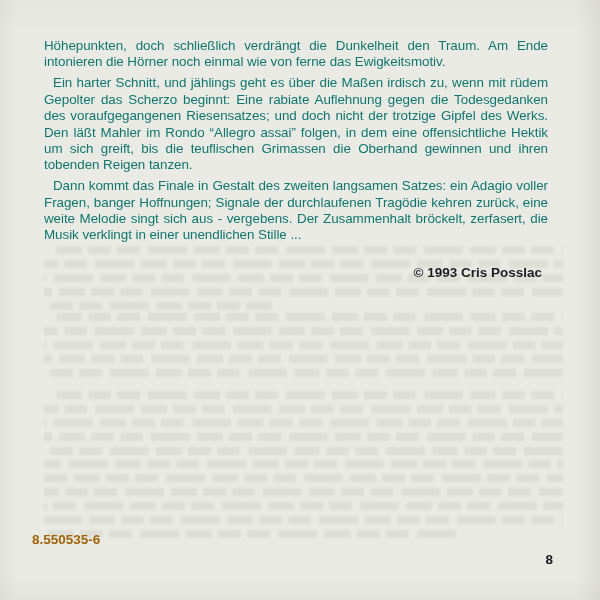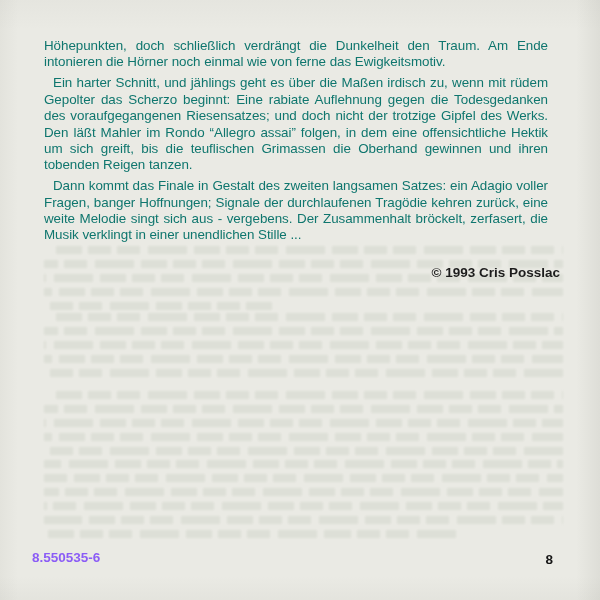--- a/index.html
+++ b/index.html
@@ -42,21 +42,21 @@
   .body-text p {
     margin: 0 0 4.5px 0;
   }
   .body-text p.indent {
     text-indent: 9px;
   }
 
   .credit {
     position: absolute;
     top: 265px;
-    right: 40px;
+    right: 58px;
     color: #1d1d1d;
     font-size: 13.5px;
     font-weight: bold;
     z-index: 3;
   }
 
   
   .showthrough {
     position: absolute;
     left: 44px;
@@ -78,22 +78,22 @@
     background-image: repeating-linear-gradient(90deg,
       #cdd2c6 0 26px, rgba(0,0,0,0) 26px 32px,
       #cdd2c6 32px 55px, rgba(0,0,0,0) 55px 61px,
       #cdd2c6 61px 84px, rgba(0,0,0,0) 84px 92px,
       #cdd2c6 92px 131px, rgba(0,0,0,0) 131px 138px);
   }
 
   .footer-catalog {
     position: absolute;
     left: 32px;
-    top: 550px;
-    color: #8b5cf6;
+    top: 532px;
+    color: #a16207;
     font-size: 13.5px;
     font-weight: bold;
     z-index: 3;
   }
   .footer-page {
     position: absolute;
     right: 47px;
     top: 552px;
     color: #161616;
     font-size: 13.5px;

